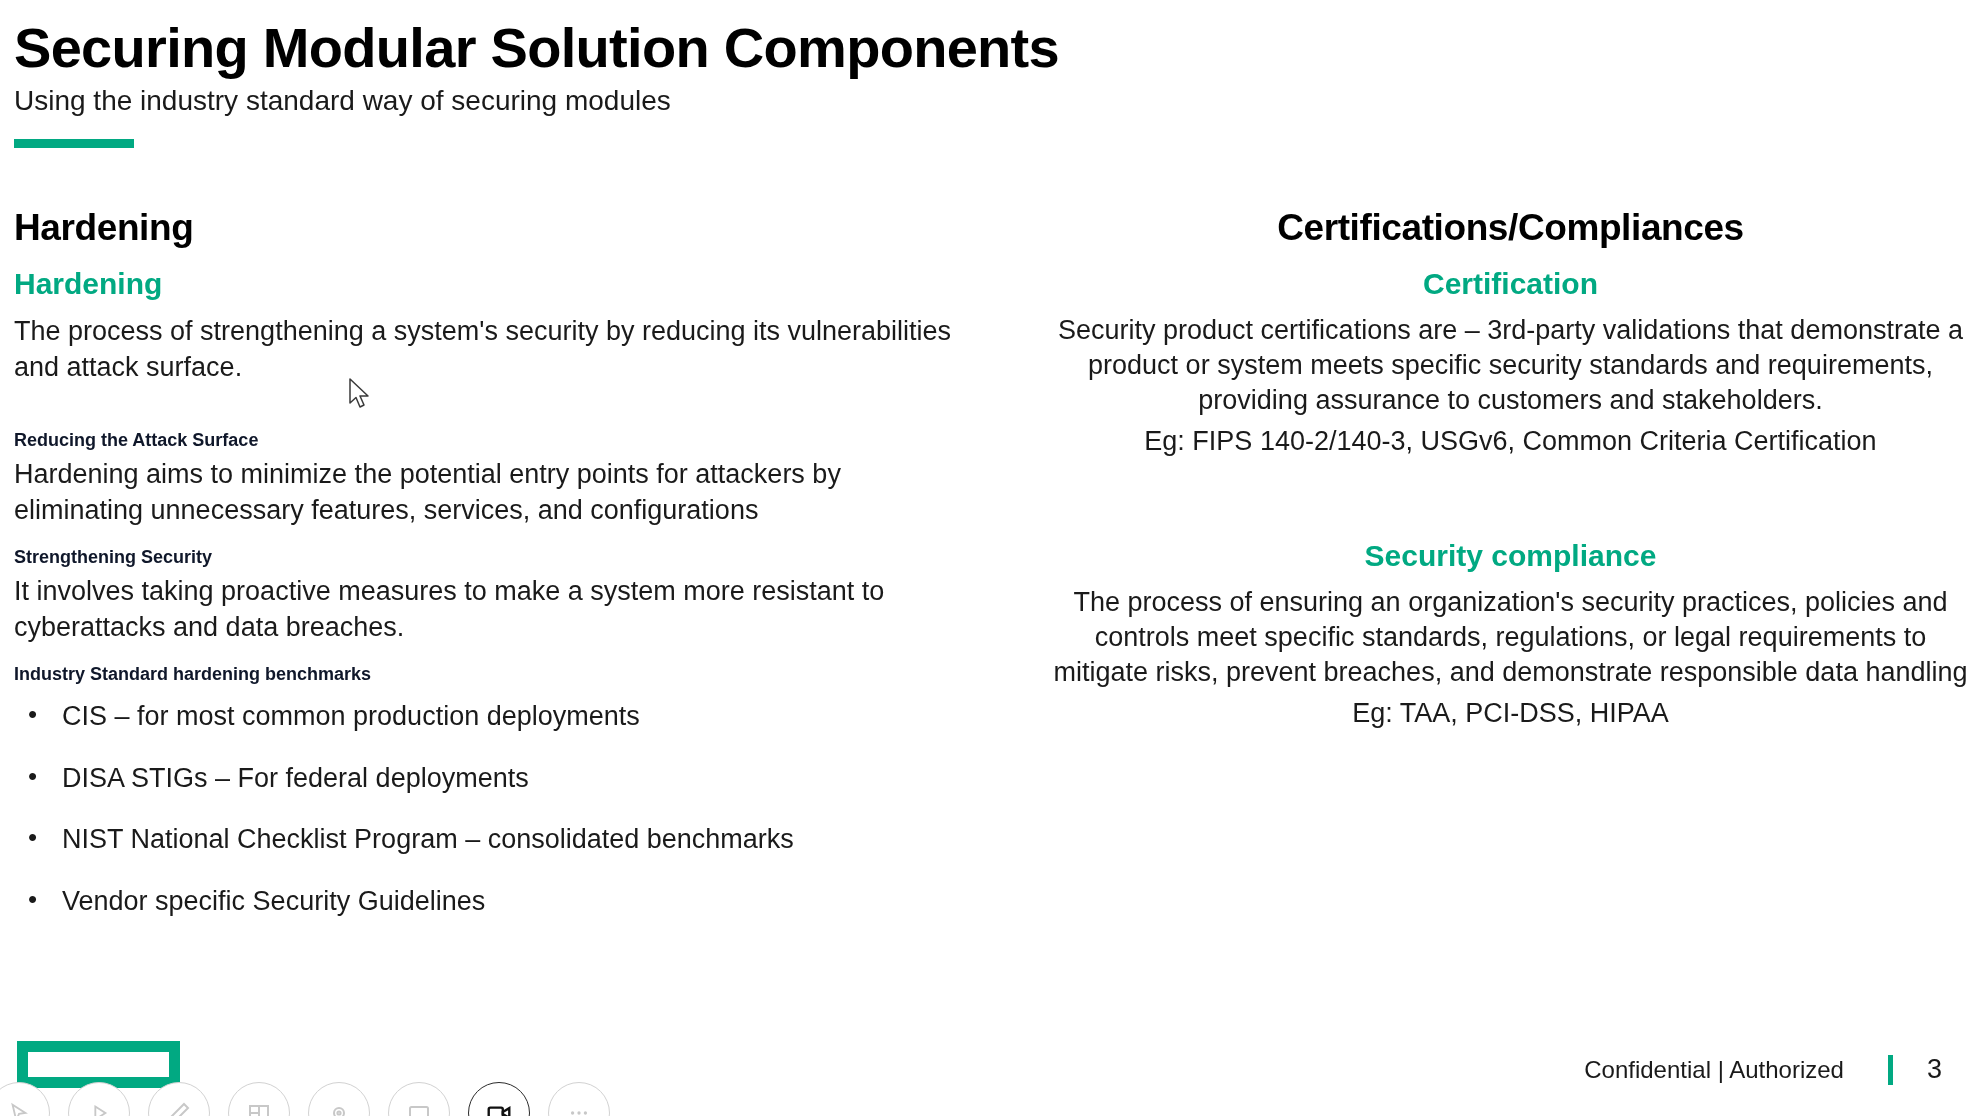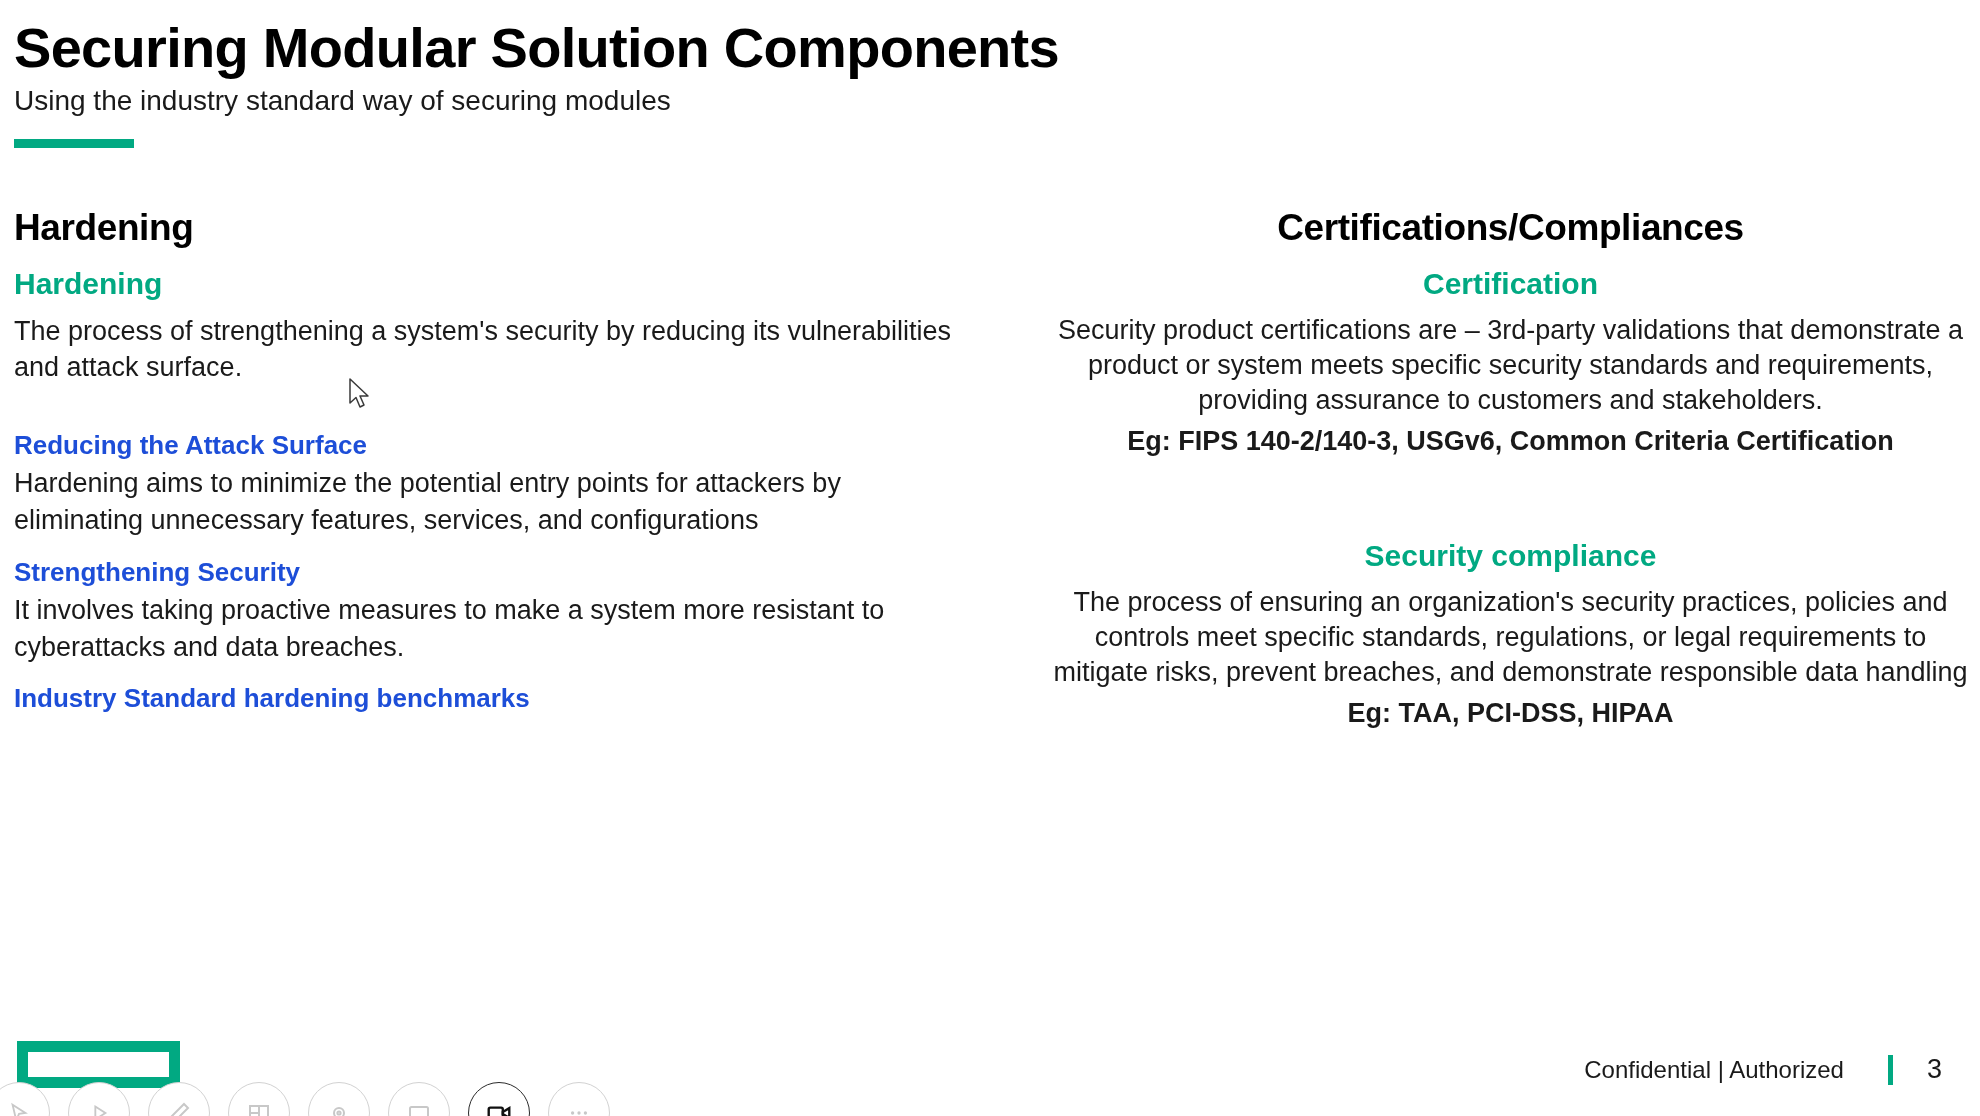--- a/index.html
+++ b/index.html
@@ -75,40 +75,40 @@
 
   .sub-heading-green {
     font-size: 30px;
     font-weight: bold;
     color: #01a982;
     line-height: 1.2;
     margin-bottom: 11px;
   }
 
   .sub-heading-dark {
-    font-size: 26px;
+    font-size: 18px;
     font-weight: bold;
-    color: #1d4ed8;
+    color: #0f172a;
     line-height: 1.2;
     margin-top: 18px;
     margin-bottom: 4px;
   }
 
   .body-text {
     font-size: 27px;
     font-weight: 400;
     line-height: 1.36;
     color: #1a1a1a;
   }
 
   .body-text.tight { line-height: 1.30; }
 
   .eg-text {
     font-size: 27px;
-    font-weight: 700;
+    font-weight: 400;
     line-height: 1.36;
     color: #1a1a1a;
     margin-top: 5px;
   }
 
   .spacer-lg { height: 78px; }
   .spacer-md { height: 26px; }
 
   
   .bullet-list { margin-top: 14px; list-style: none; }
@@ -224,20 +224,26 @@
       <div class="spacer-md"></div>
 
       <div class="sub-heading-dark">Reducing the Attack Surface</div>
       <div class="body-text">Hardening aims to minimize the potential entry points for attackers by eliminating unnecessary features, services, and configurations</div>
 
       <div class="sub-heading-dark">Strengthening Security</div>
       <div class="body-text">It involves taking proactive measures to make a system more resistant to cyberattacks and data breaches.</div>
 
       <div class="sub-heading-dark">Industry Standard hardening benchmarks</div>
 
+      <ul class="bullet-list">
+        <li class="bullet-item">CIS – for most common production deployments</li>
+        <li class="bullet-item">DISA STIGs – For federal deployments</li>
+        <li class="bullet-item">NIST National Checklist Program – consolidated benchmarks</li>
+        <li class="bullet-item">Vendor specific Security Guidelines</li>
+      </ul>
     </div>
 
     <div class="col col-right">
 
       <div class="col-heading">Certifications/Compliances</div>
 
       <div class="sub-heading-green">Certification</div>
       <div class="body-text tight">Security product certifications are – 3rd-party validations that demonstrate a product or system meets specific security standards and requirements, providing assurance to customers and stakeholders.</div>
       <div class="eg-text">Eg: FIPS 140-2/140-3, USGv6, Common Criteria Certification</div>
 

